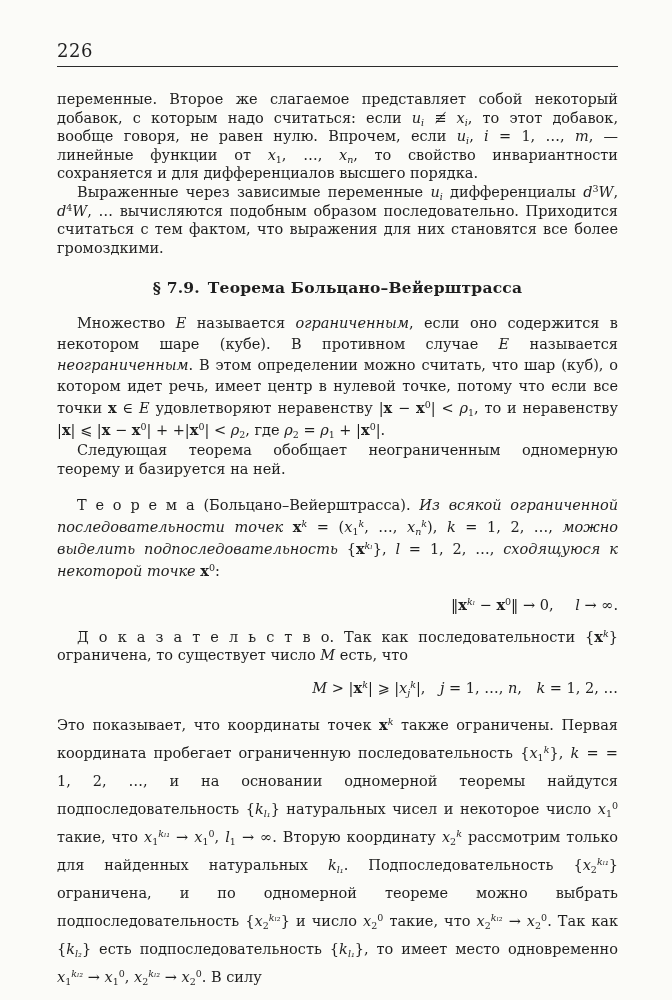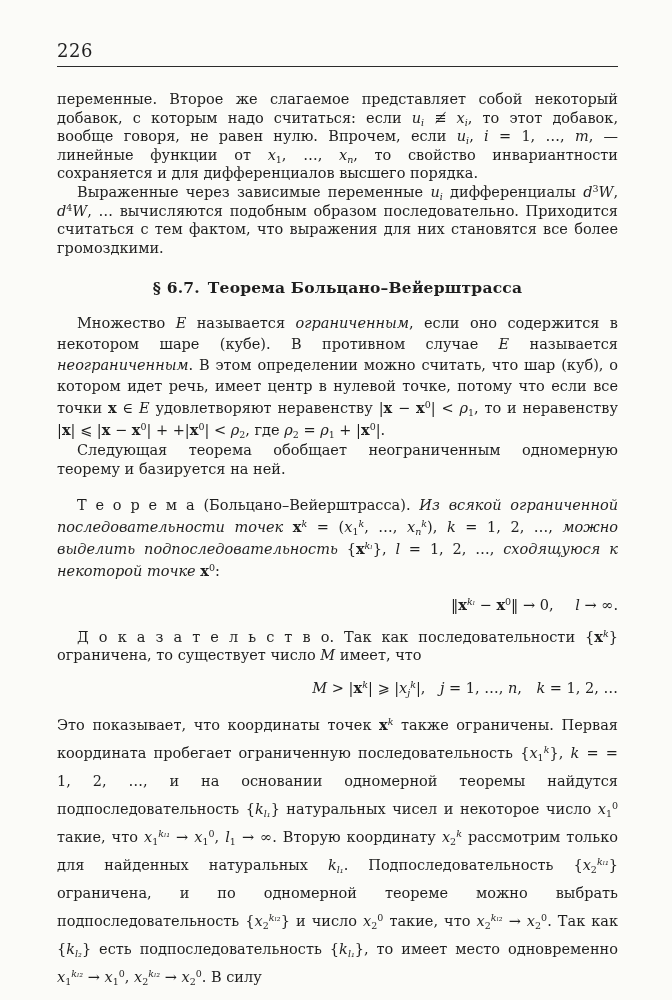--- a/index.html
+++ b/index.html
@@ -67,22 +67,22 @@
 </head>
 <body>
 
 <div class="page">
   <header class="running">
     <span class="pageno">226</span>
   </header>
   <main id="content">
       <p class=""><span>переменные. Второе же слагаемое представляет собой некоторый добавок, с которым надо считаться: если </span><span class="i">u</span><span class="i sub">i</span><span> ≢ </span><span class="i">x</span><span class="i sub">i</span><span>, то этот добавок, вообще говоря, не равен нулю. Впрочем, если </span><span class="i">u</span><span class="i sub">i</span><span>, </span><span class="i">i</span><span> = 1, …, </span><span class="i">m</span><span>, — линейные функции от </span><span class="i">x</span><span class="sub">1</span><span>, …, </span><span class="i">x</span><span class="i sub">n</span><span>, то свойство инвариантности сохраняется и для дифференциалов высшего порядка.</span></p>
       <p class="indent "><span>Выраженные через зависимые переменные </span><span class="i">u</span><span class="i sub">i</span><span> дифференциалы </span><span class="i">d</span><span class="sup">3</span><span class="i">W</span><span>, </span><span class="i">d</span><span class="sup">4</span><span class="i">W</span><span>, … вычисляются подобным образом последовательно. Приходится считаться с тем фактом, что выражения для них становятся все более громоздкими.</span></p>
-      <h2><span>§ 6.7. Теорема Больцано–Вейерштрасса</span></h2>
+      <h2><span>§ 7.9. Теорема Больцано–Вейерштрасса</span></h2>
       <p class="indent mathy"><span>Множество </span><span class="i">E</span><span> называется </span><span class="i">ограниченным</span><span>, если оно содержится в некотором шаре (кубе). В противном случае </span><span class="i">E</span><span> называется </span><span class="i">неограниченным</span><span>. В этом определении можно считать, что шар (куб), о котором идет речь, имеет центр в нулевой точке, потому что если все точки </span><span class="b">x</span><span> ∈ </span><span class="i">E</span><span> удовлетворяют неравенству |</span><span class="b">x</span><span> − </span><span class="b">x</span><span class="sup">0</span><span>| &lt; </span><span class="i">ρ</span><span class="sub">1</span><span>, то и неравенству |</span><span class="b">x</span><span>| ⩽ |</span><span class="b">x</span><span> − </span><span class="b">x</span><span class="sup">0</span><span>| + +|</span><span class="b">x</span><span class="sup">0</span><span>| &lt; </span><span class="i">ρ</span><span class="sub">2</span><span>, где </span><span class="i">ρ</span><span class="sub">2</span><span> = </span><span class="i">ρ</span><span class="sub">1</span><span> + |</span><span class="b">x</span><span class="sup">0</span><span>|.</span></p>
       <p class="indent "><span>Следующая теорема обобщает неограниченным одномерную теорему и базируется на ней.</span></p>
       <p class="indent mathy"><span>Т е о р е м а (Больцано–Вейерштрасса). </span><span class="i">Из всякой ограниченной последовательности точек </span><span class="b">x</span><span class="i sup">k</span><span> = (</span><span class="i">x</span><span class="sub">1</span><span class="i sup">k</span><span>, …, </span><span class="i">x</span><span class="i sub">n</span><span class="i sup">k</span><span>), </span><span class="i">k</span><span> = 1, 2, …, </span><span class="i">можно выделить подпоследовательность </span><span>{</span><span class="b">x</span><span class="i sup">kₗ</span><span>}, </span><span class="i">l</span><span> = 1, 2, …, </span><span class="i">сходящуюся к некоторой точке </span><span class="b">x</span><span class="sup">0</span><span>:</span></p>
       <div class="formula"><span>‖</span><span class="b">x</span><span class="i sup">kₗ</span><span> − </span><span class="b">x</span><span class="sup">0</span><span>‖ → 0,</span><span>  </span><span class="i">l</span><span> → ∞.</span></div>
-      <p class="indent "><span>Д о к а з а т е л ь с т в о. Так как последовательности {</span><span class="b">x</span><span class="i sup">k</span><span>} ограничена, то существует число </span><span class="i">M</span><span> имеет, что</span></p>
+      <p class="indent "><span>Д о к а з а т е л ь с т в о. Так как последовательности {</span><span class="b">x</span><span class="i sup">k</span><span>} ограничена, то существует число </span><span class="i">M</span><span> есть, что</span></p>
       <div class="formula"><span class="i">M</span><span> &gt; |</span><span class="b">x</span><span class="i sup">k</span><span>| ⩾ |</span><span class="i">x</span><span class="i sub">j</span><span class="i sup">k</span><span>|,</span><span> </span><span class="i">j</span><span> = 1, …, </span><span class="i">n</span><span>,</span><span> </span><span class="i">k</span><span> = 1, 2, …</span></div>
       <p class="tall"><span>Это показывает, что координаты точек </span><span class="b">x</span><span class="i sup">k</span><span> также ограничены. Первая координата пробегает ограниченную последовательность </span><span>{</span><span class="i">x</span><span class="sub">1</span><span class="i sup">k</span><span>}, </span><span class="i">k</span><span> = = 1, 2, …, и на основании одномерной теоремы найдутся подпоследовательность </span><span>{</span><span class="i">k</span><span class="i sub">l₁</span><span>} натуральных чисел и некоторое число </span><span class="i">x</span><span class="sub">1</span><span class="sup">0</span><span> такие, что </span><span class="i">x</span><span class="sub">1</span><span class="i sup">kₗ₁</span><span> → </span><span class="i">x</span><span class="sub">1</span><span class="sup">0</span><span>, </span><span class="i">l</span><span class="sub">1</span><span> → ∞. Вторую координату </span><span class="i">x</span><span class="sub">2</span><span class="i sup">k</span><span> рассмотрим только для найденных натуральных </span><span class="i">k</span><span class="i sub">l₁</span><span>. Подпоследовательность </span><span>{</span><span class="i">x</span><span class="sub">2</span><span class="i sup">kₗ₁</span><span>} ограничена, и по одномерной теореме можно выбрать подпоследовательность </span><span>{</span><span class="i">x</span><span class="sub">2</span><span class="i sup">kₗ₂</span><span>} и число </span><span class="i">x</span><span class="sub">2</span><span class="sup">0</span><span> такие, что </span><span class="i">x</span><span class="sub">2</span><span class="i sup">kₗ₂</span><span> → </span><span class="i">x</span><span class="sub">2</span><span class="sup">0</span><span>. Так как </span><span>{</span><span class="i">k</span><span class="i sub">l₂</span><span>} есть подпоследовательность </span><span>{</span><span class="i">k</span><span class="i sub">l₁</span><span>}, то имеет место одновременно </span><span class="i">x</span><span class="sub">1</span><span class="i sup">kₗ₂</span><span> → </span><span class="i">x</span><span class="sub">1</span><span class="sup">0</span><span>, </span><span class="i">x</span><span class="sub">2</span><span class="i sup">kₗ₂</span><span> → </span><span class="i">x</span><span class="sub">2</span><span class="sup">0</span><span>. В силу</span></p>
     </main>
 </div>
 
 </body></html>

